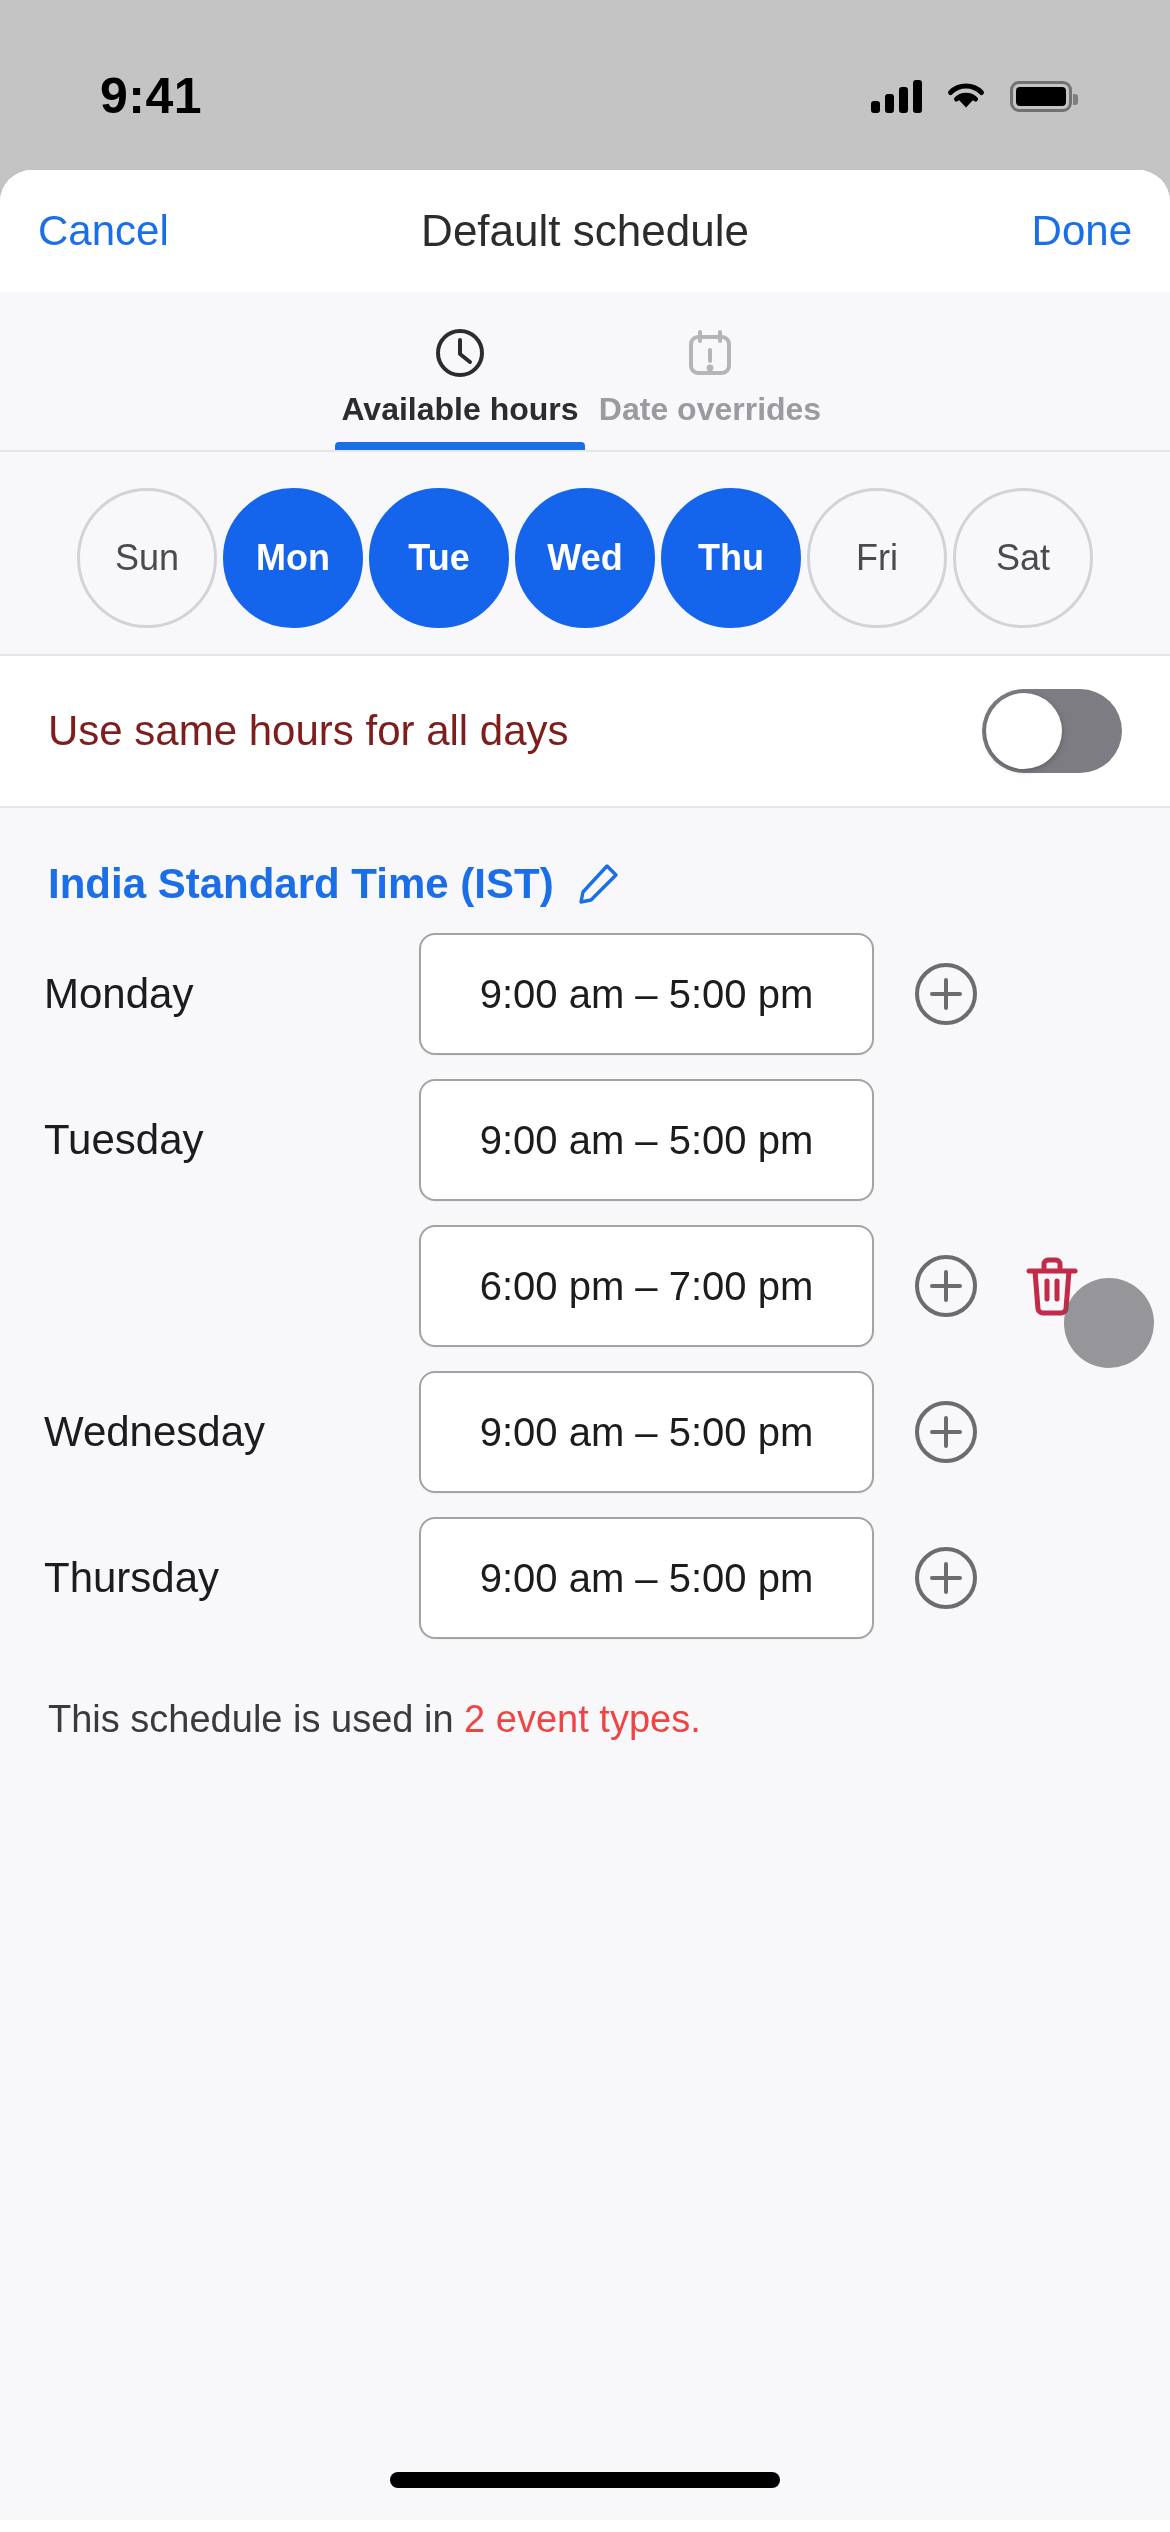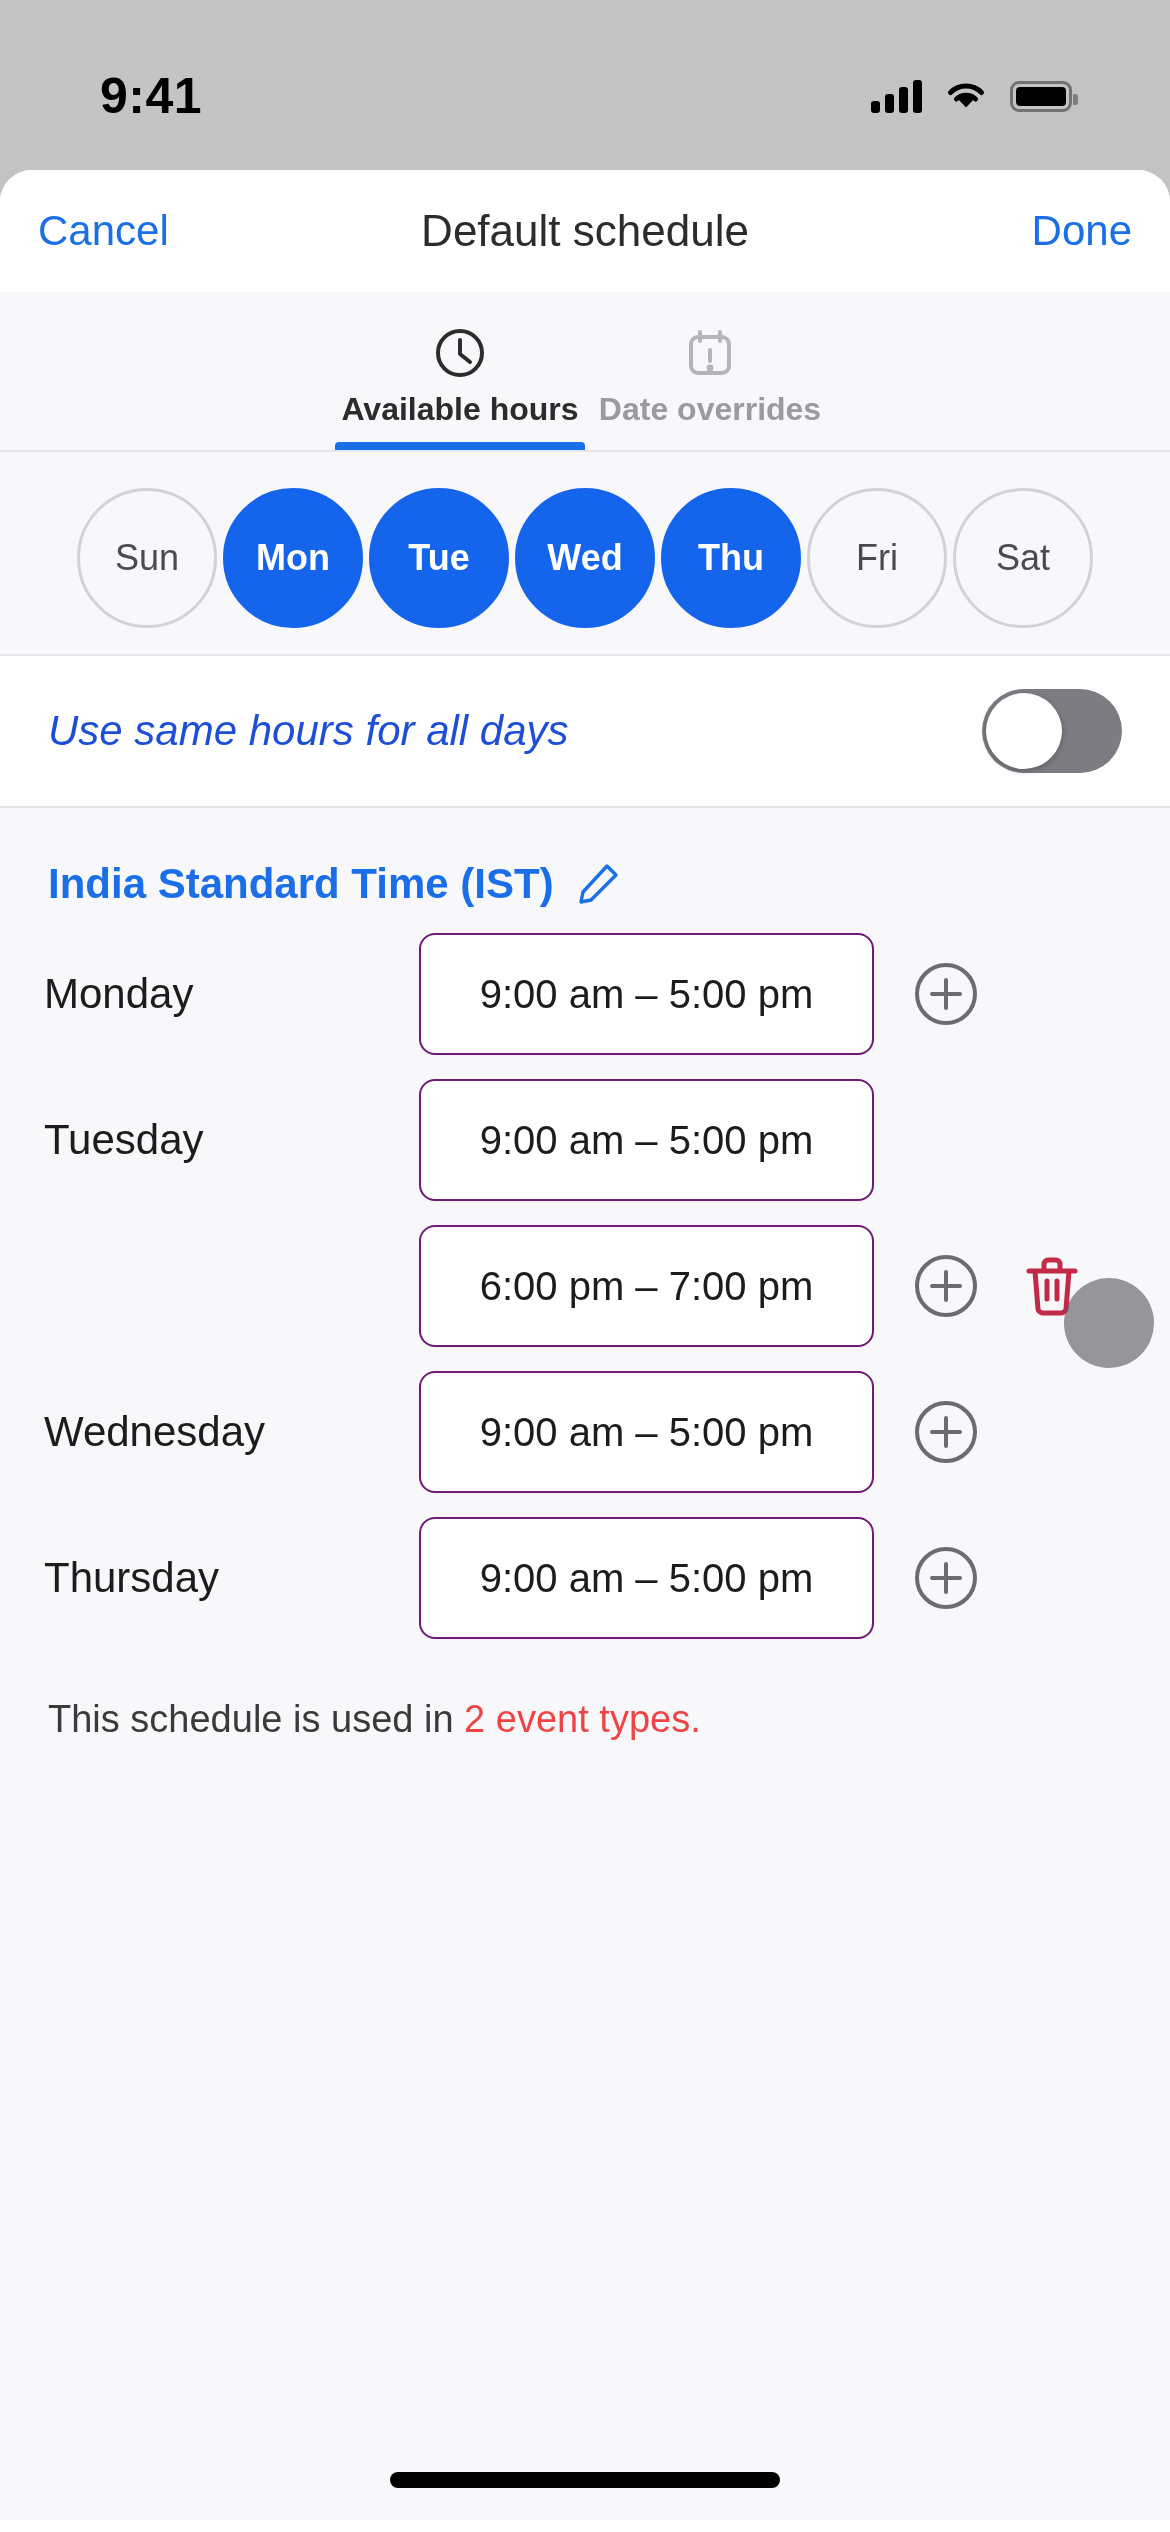--- a/index.html
+++ b/index.html
@@ -115,21 +115,21 @@
     color:#fff; font-weight:700;
   }
 
   
   .toggle-row {
     background:#fff;
     border-bottom:2px solid #e6e6ea;
     display:flex; align-items:center; justify-content:space-between;
     padding:0 48px; height:152px;
   }
-  .toggle-label { font-size:42px; color:#1d4ed8;font-style:italic; }
+  .toggle-label { font-size:42px; color:#7f1d1d; }
   .switch {
     width:140px; height:84px; border-radius:42px;
     background:#7c7c82; position:relative; flex:none;
   }
   .switch .knob {
     position:absolute; top:4px; left:4px;
     width:76px; height:76px; border-radius:50%;
     background:#fff; box-shadow:0 2px 6px rgba(0,0,0,.25);
   }
 
@@ -150,21 +150,21 @@
     display:flex; align-items:center;
     padding:0 44px;
     min-height:128px;
   }
   .day-name {
     width:375px; flex:none;
     font-size:42px; color:#1c1c1e;
   }
   .time-pill {
     width:455px; height:122px; flex:none;
-    background:#fff; border:2px solid #701a75; border-radius:16px;
+    background:#fff; border:2px solid #a3a3a3; border-radius:16px;
     display:flex; align-items:center; justify-content:center;
     font-size:40px; color:#1c1c1e;
     box-shadow:0 1px 2px rgba(0,0,0,.04);
   }
   .row-actions {
     display:flex; align-items:center; gap:34px;
     margin-left:36px; position:relative;
   }
   .icon-btn { width:72px; height:72px; flex:none; display:flex; align-items:center; justify-content:center; }
   .spacer-gap { height:18px; }

